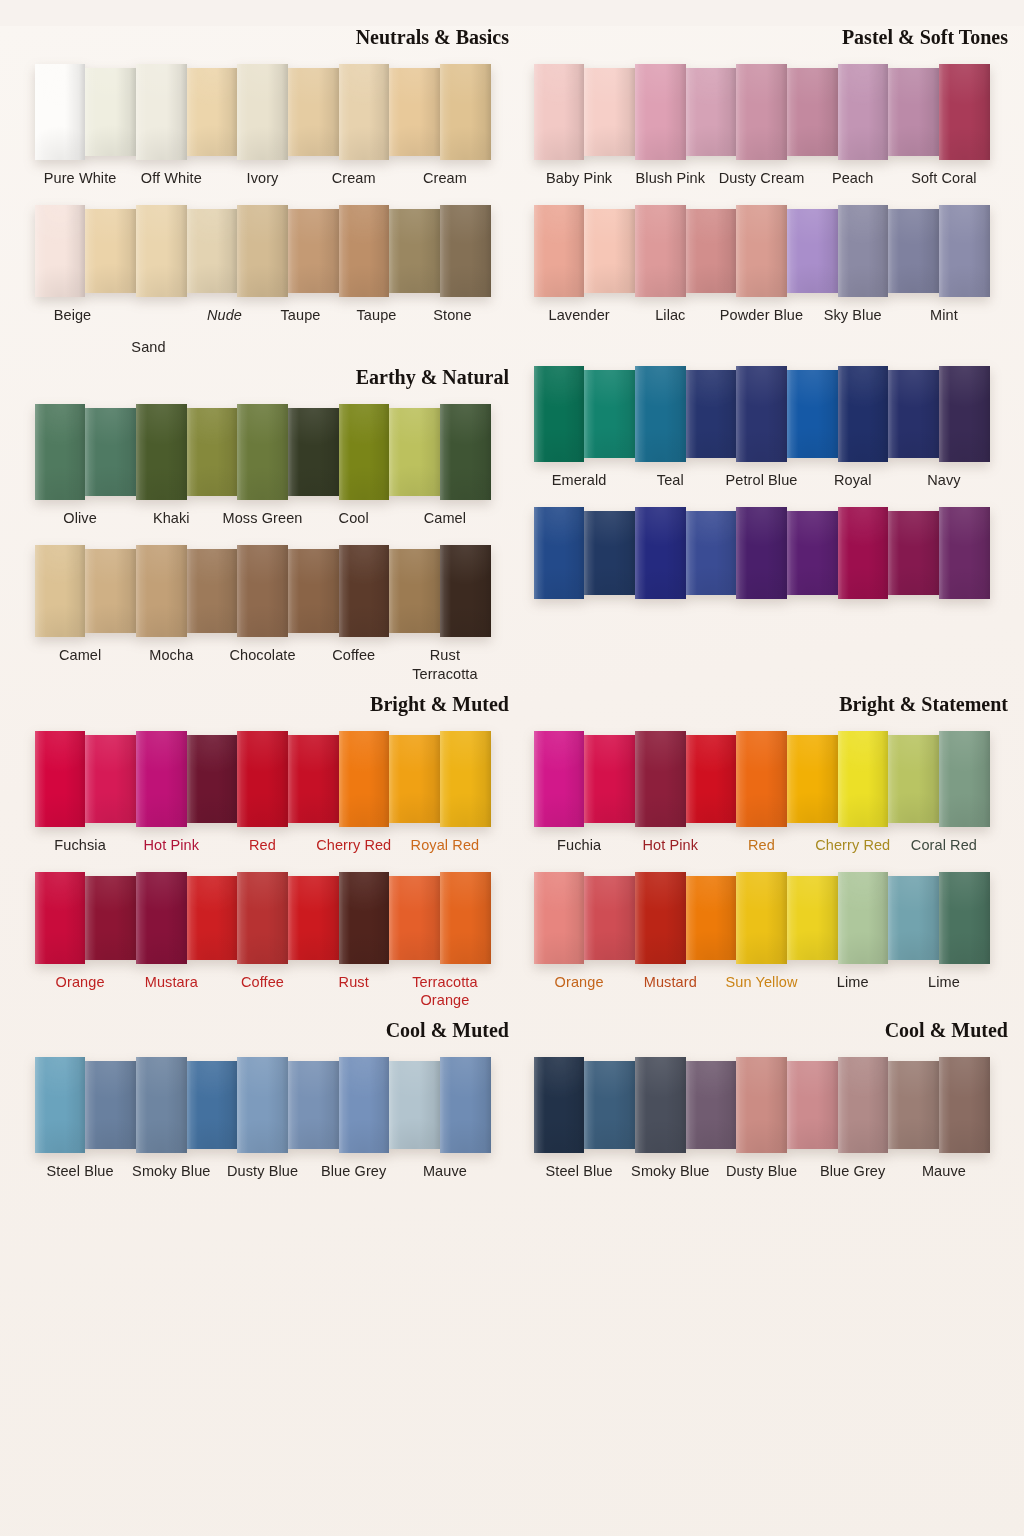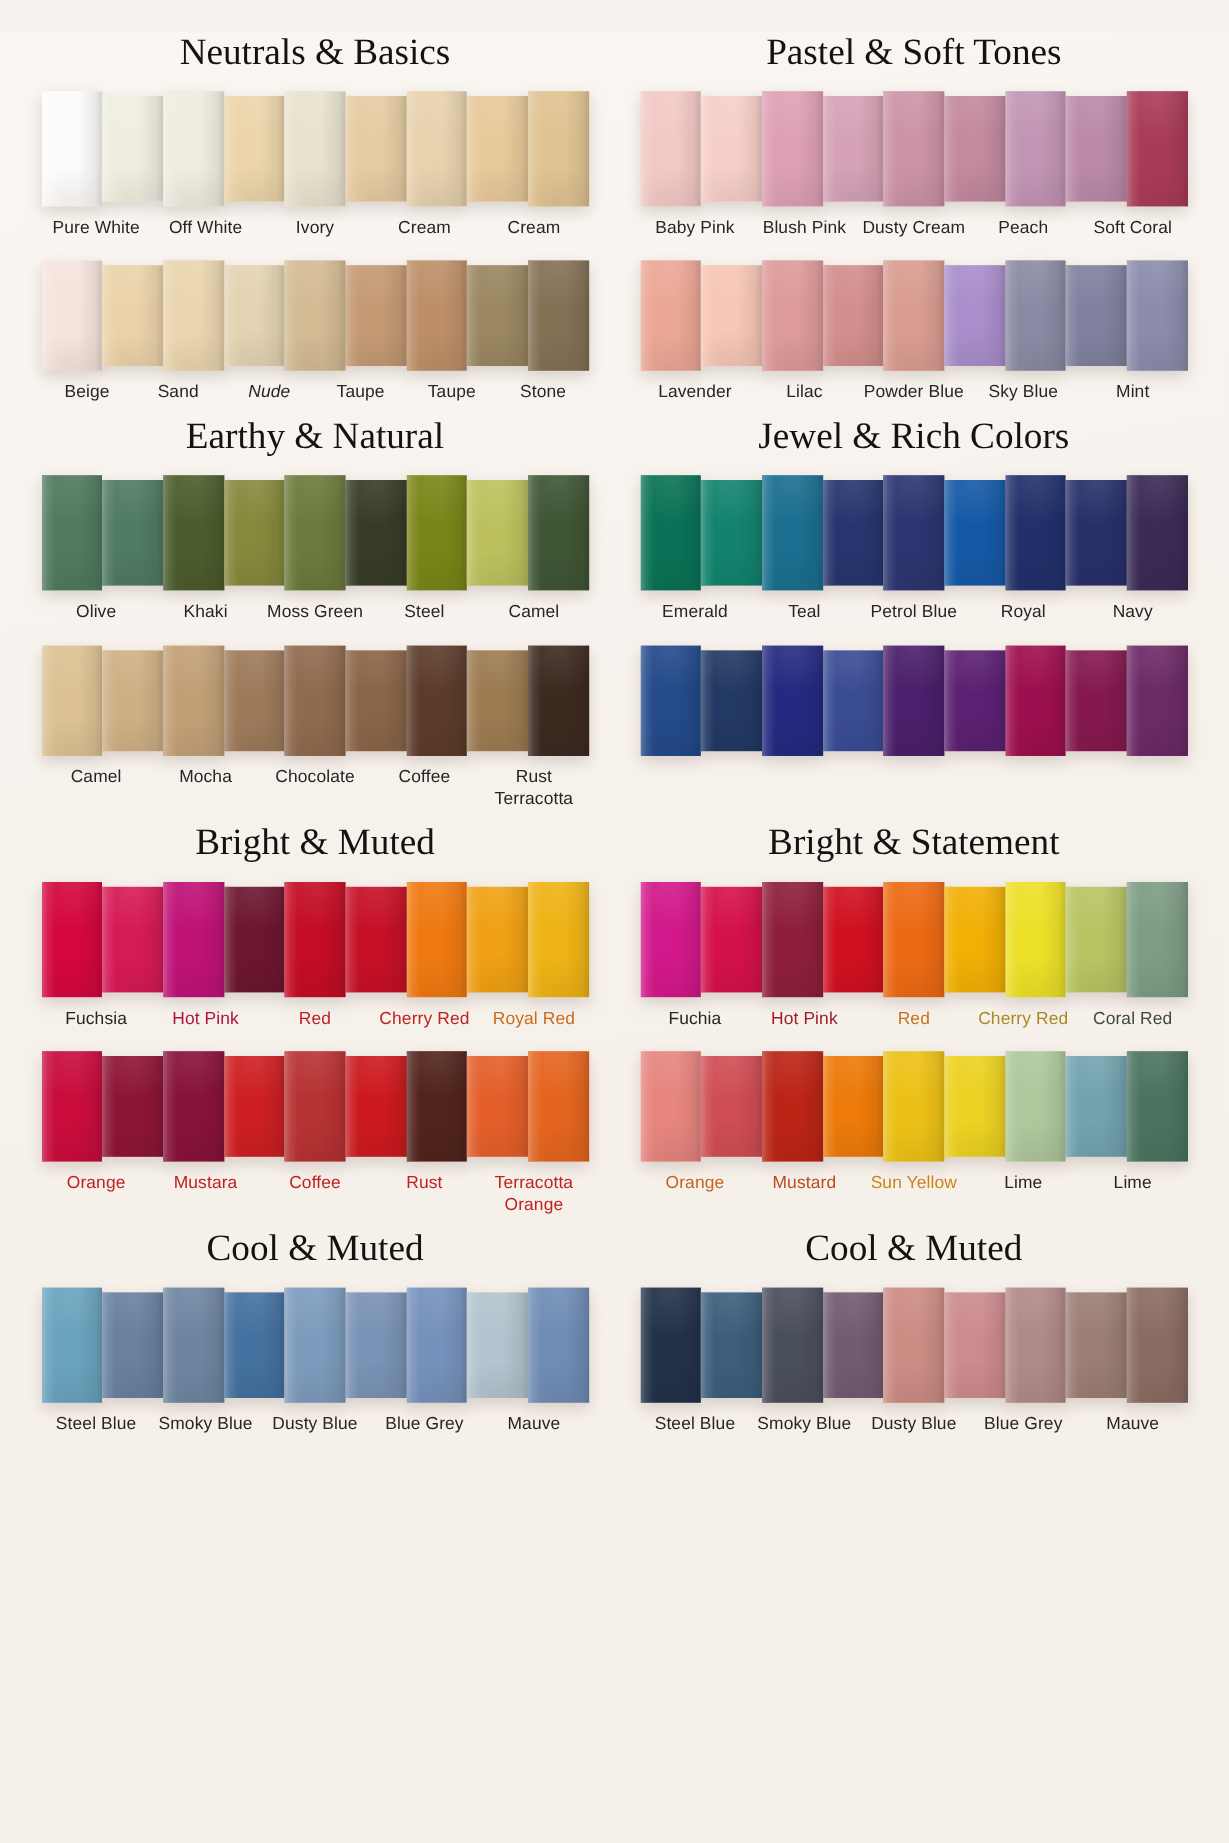--- a/index.html
+++ b/index.html
@@ -40,26 +40,26 @@
     column-gap: 6px;
     padding: 0 16px;
     box-sizing: border-box;
     margin-top: 26px;
   }
 
   .section {
     margin-bottom: 10px;
   }
   .section-title {
-    text-align: center;
+    text-align: right;
     font-family: "Liberation Serif", serif;
-    font-size: 31px;
+    font-size: 20px;
     color: #17120f;
     margin: 0 0 16px 0;
-    font-weight: 400;
+    font-weight: 700;
     line-height: 1.1;
   }
 
   
   .strip-wrap {
     position: relative;
     margin: 0 auto;
     width: 456px;
   }
   .strip {
@@ -162,21 +162,21 @@
               <div class="roll short" title="#e3d3b2" style="background: rgb(227, 211, 178);"></div>
               <div class="roll tall" title="#d3bb93" style="background: rgb(211, 187, 147);"></div>
               <div class="roll short" title="#c49a74" style="background: rgb(196, 154, 116);"></div>
               <div class="roll tall" title="#bd8f68" style="background: rgb(189, 143, 104);"></div>
               <div class="roll short" title="#9a8761" style="background: rgb(154, 135, 97);"></div>
               <div class="roll tall" title="#847055" style="background: rgb(132, 112, 85);"></div>
             </div>
           </div>
           <div class="labels">
             <div class="label" style="color: rgb(42, 37, 34);">Beige</div>
-            <div class="label" style="color: rgb(42, 37, 34);">Sand</div>
+            <div class="label" style="color: rgb(42, 37, 34); margin-top: 32px;">Sand</div>
             <div class="label" style="color: rgb(42, 37, 34); font-style: italic;">Nude</div>
             <div class="label" style="color: rgb(42, 37, 34);">Taupe</div>
             <div class="label" style="color: rgb(42, 37, 34);">Taupe</div>
             <div class="label" style="color: rgb(42, 37, 34);">Stone</div>
           </div>
         </div>
       </div>
       <div class="section">
         <div class="section-title">Pastel &amp; Soft Tones</div>
         <div class="row-block">
@@ -237,21 +237,21 @@
               <div class="roll short" title="#363c26" style="background: rgb(54, 60, 38);"></div>
               <div class="roll tall" title="#7a8518" style="background: rgb(122, 133, 24);"></div>
               <div class="roll short" title="#bcc15e" style="background: rgb(188, 193, 94);"></div>
               <div class="roll tall" title="#3f5534" style="background: rgb(63, 85, 52);"></div>
             </div>
           </div>
           <div class="labels">
             <div class="label" style="color: rgb(42, 37, 34);">Olive</div>
             <div class="label" style="color: rgb(42, 37, 34);">Khaki</div>
             <div class="label" style="color: rgb(42, 37, 34);">Moss Green</div>
-            <div class="label" style="color: rgb(42, 37, 34);">Steel</div>
+            <div class="label" style="color: rgb(42, 37, 34);">Cool</div>
             <div class="label" style="color: rgb(42, 37, 34);">Camel</div>
           </div>
         </div>
         <div class="row-block last">
           <div class="strip-wrap">
             <div class="strip row2">
               <div class="roll tall" title="#dcc294" style="background: rgb(220, 194, 148);"></div>
               <div class="roll short" title="#cfb085" style="background: rgb(207, 176, 133);"></div>
               <div class="roll tall" title="#c2a077" style="background: rgb(194, 160, 119);"></div>
               <div class="roll short" title="#9d7a5a" style="background: rgb(157, 122, 90);"></div>
@@ -265,21 +265,20 @@
           <div class="labels">
             <div class="label" style="color: rgb(42, 37, 34);">Camel</div>
             <div class="label" style="color: rgb(42, 37, 34);">Mocha</div>
             <div class="label" style="color: rgb(42, 37, 34);">Chocolate</div>
             <div class="label" style="color: rgb(42, 37, 34);">Coffee</div>
             <div class="label" style="color: rgb(42, 37, 34);">Rust Terracotta</div>
           </div>
         </div>
       </div>
       <div class="section">
-        <div class="section-title">Jewel &amp; Rich Colors</div>
         <div class="row-block">
           <div class="strip-wrap">
             <div class="strip">
               <div class="roll tall" title="#0a7256" style="background: rgb(10, 114, 86);"></div>
               <div class="roll short" title="#13836e" style="background: rgb(19, 131, 110);"></div>
               <div class="roll tall" title="#1b6e90" style="background: rgb(27, 110, 144);"></div>
               <div class="roll short" title="#27356f" style="background: rgb(39, 53, 111);"></div>
               <div class="roll tall" title="#2c3570" style="background: rgb(44, 53, 112);"></div>
               <div class="roll short" title="#1559a6" style="background: rgb(21, 89, 166);"></div>
               <div class="roll tall" title="#21306a" style="background: rgb(33, 48, 106);"></div>

